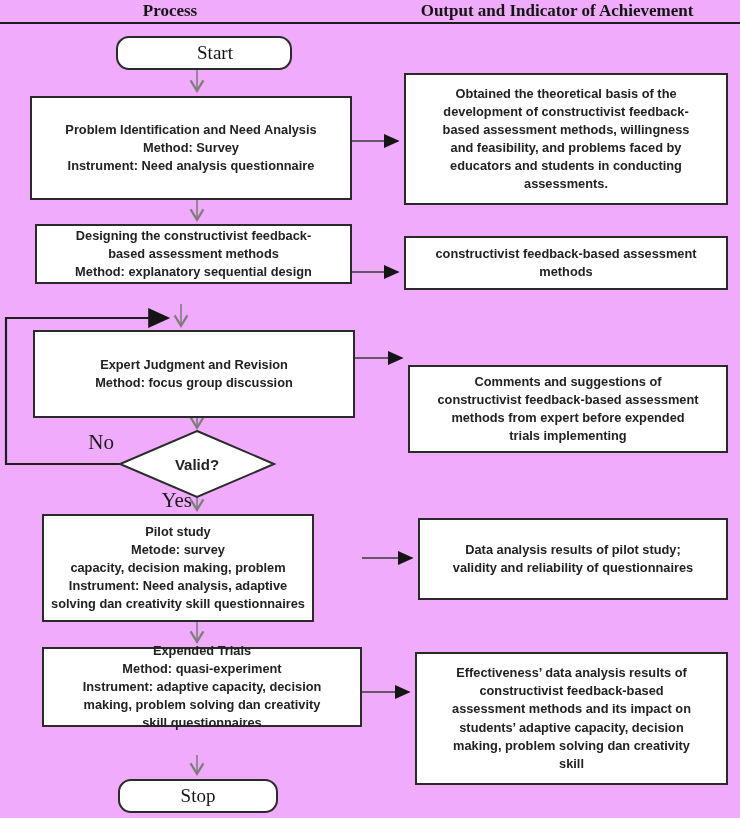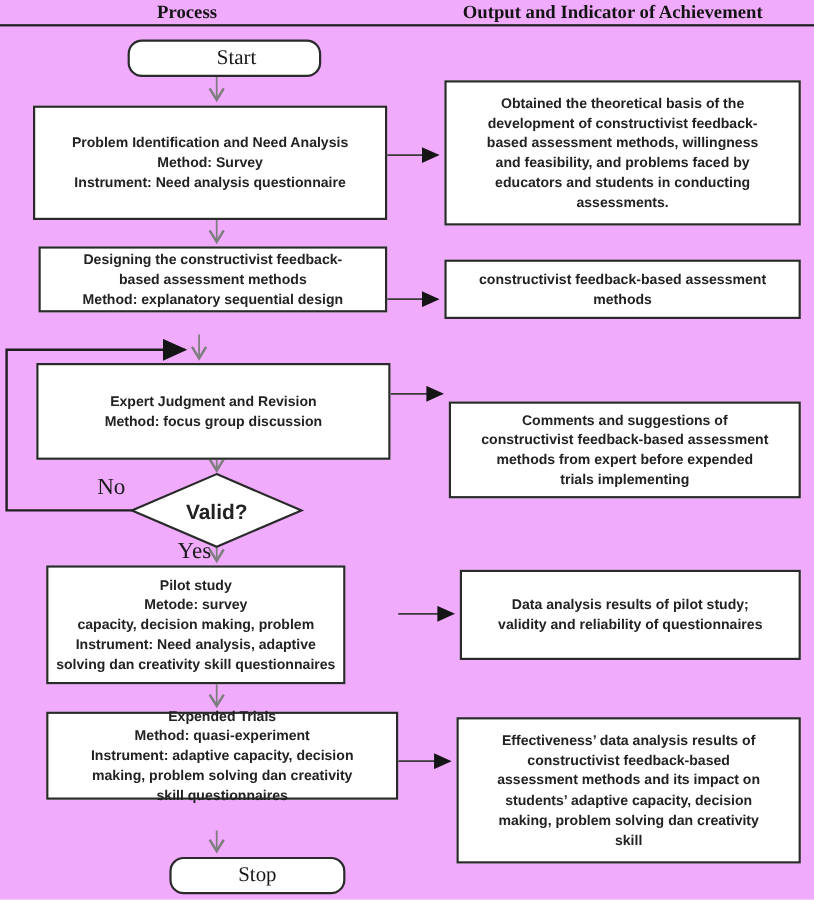--- a/index.html
+++ b/index.html
@@ -25,21 +25,21 @@
     border-radius:13px;font-family:"Liberation Serif",serif;
     font-weight:normal;font-size:19px;color:#161616;border-width:2px;
   }
   .ln{white-space:nowrap;}
   .lbl{
     position:absolute;z-index:3;font-family:"Liberation Serif",serif;
     font-size:21px;color:#1b1b1b;text-align:right;
   }
   .diamond-label{
     position:absolute;z-index:3;left:122px;top:456px;width:150px;text-align:center;
-    font-weight:bold;font-size:19px;color:#222222;
+    font-weight:bold;font-size:15px;color:#222222;
   }
 </style>
 </head>
 <body>
 
 <div class="canvas">
 
   <svg class="overlay" viewBox="0 0 740 818" xmlns="http://www.w3.org/2000/svg">
     <defs>
       <marker id="tri" markerWidth="11" markerHeight="9" refX="9" refY="4.5" orient="auto">
@@ -142,17 +142,17 @@
 
   <div class="node" style="left:415px;top:652px;width:313px;height:133px;">
     <div class="ln">Effectiveness’ data analysis results of</div>
     <div class="ln">constructivist feedback-based</div>
     <div class="ln">assessment methods and its impact on</div>
     <div class="ln">students’ adaptive capacity, decision</div>
     <div class="ln">making, problem solving dan creativity</div>
     <div class="ln">skill</div>
   </div>
 
-  <div class="node terminal" style="left:118px;top:779px;width:160px;height:34px;margin-left:36px;">
+  <div class="node terminal" style="left:118px;top:779px;width:160px;height:34px;">
     <span>Stop</span>
   </div>
 
 </div>
 
 </body></html>

